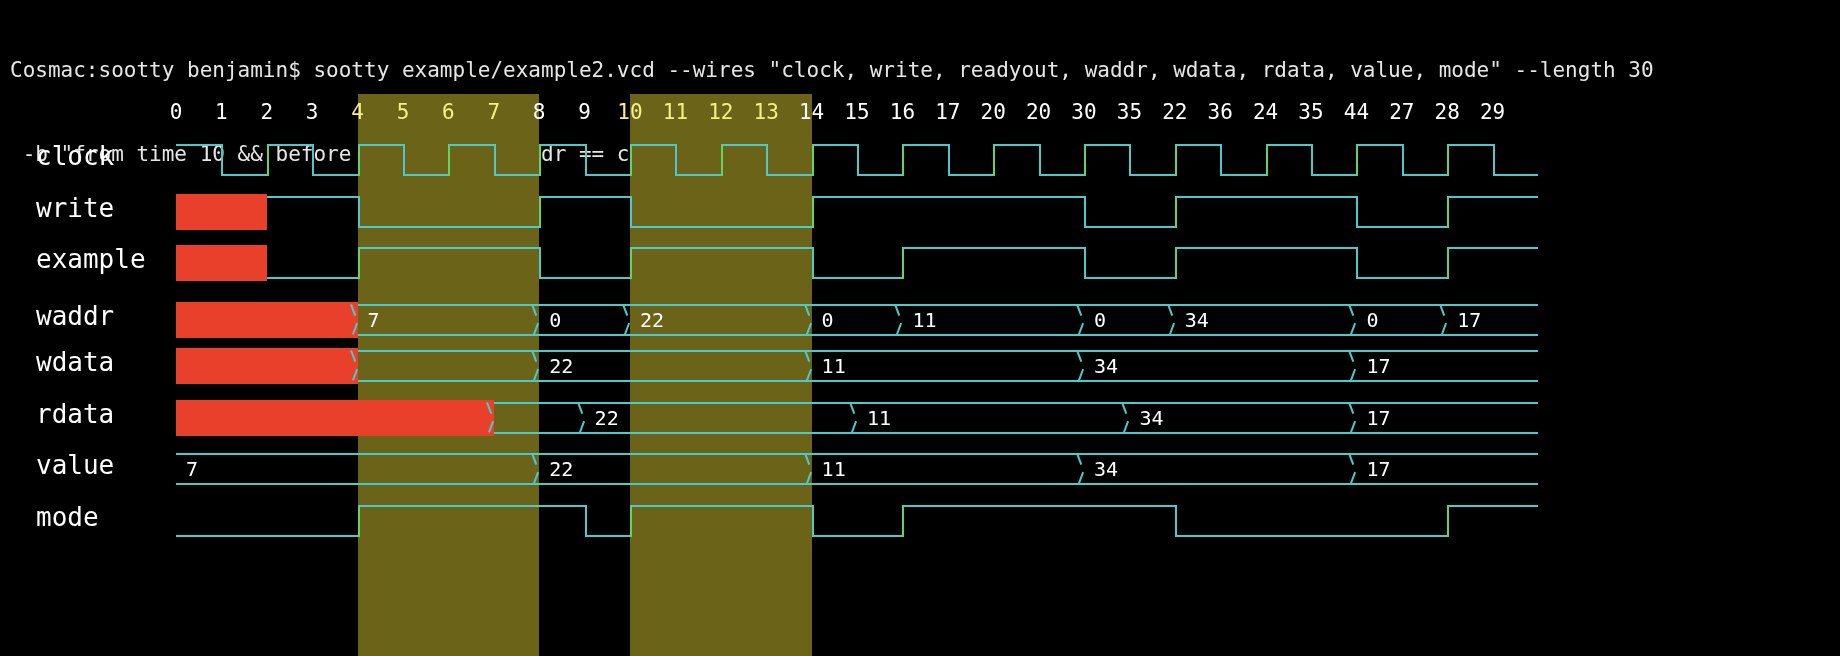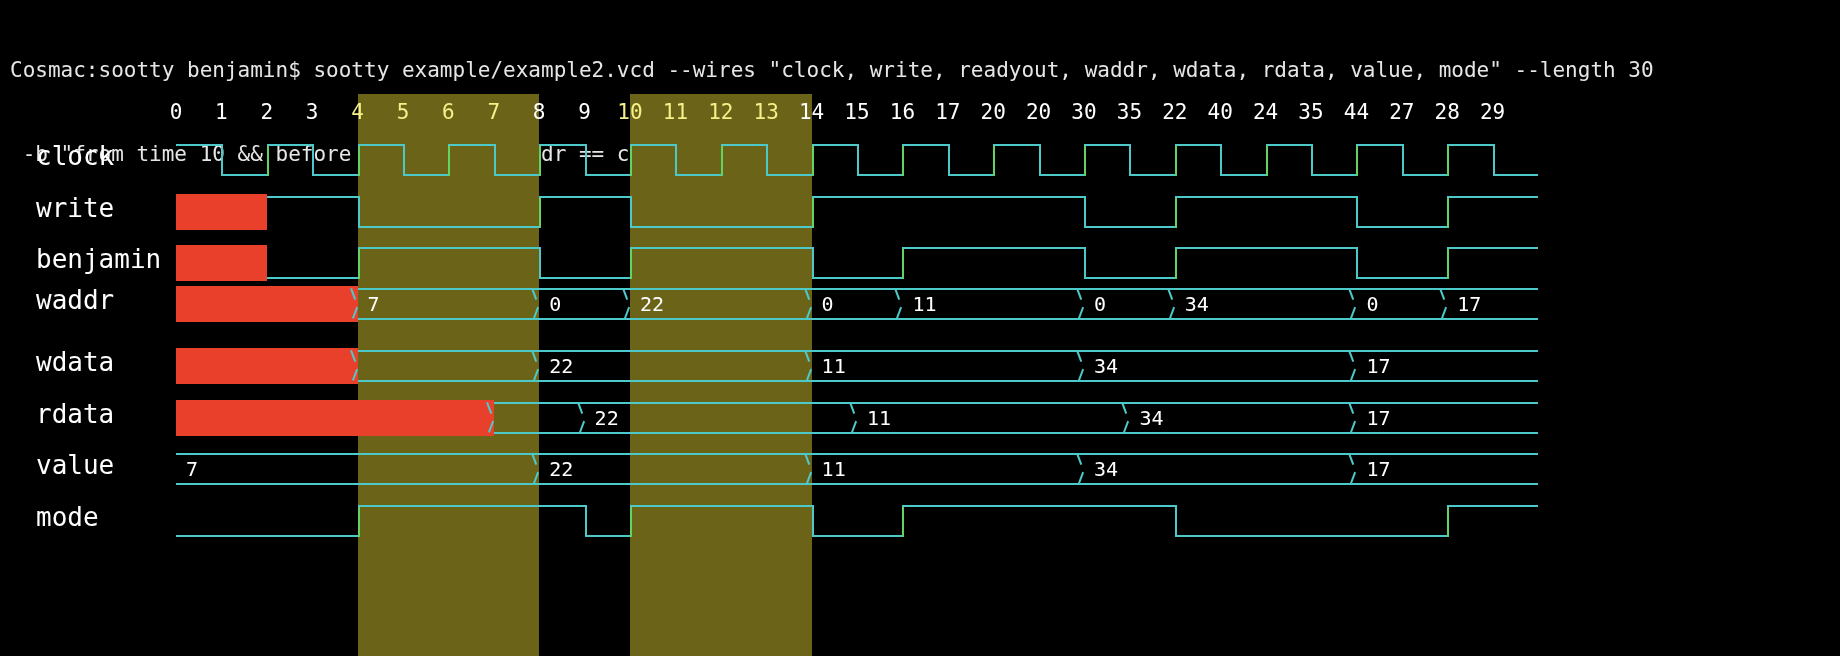--- a/index.html
+++ b/index.html
@@ -85,21 +85,21 @@
         <div class="tick hl" style="left: 740.2px; color: rgb(245, 240, 138);">13</div>
         <div class="tick" style="left: 785.6px; color: rgb(255, 255, 255);">14</div>
         <div class="tick" style="left: 831px; color: rgb(255, 255, 255);">15</div>
         <div class="tick" style="left: 876.4px; color: rgb(255, 255, 255);">16</div>
         <div class="tick" style="left: 921.8px; color: rgb(255, 255, 255);">17</div>
         <div class="tick" style="left: 967.2px; color: rgb(255, 255, 255);">20</div>
         <div class="tick" style="left: 1012.6px; color: rgb(255, 255, 255);">20</div>
         <div class="tick" style="left: 1058px; color: rgb(255, 255, 255);">30</div>
         <div class="tick" style="left: 1103.4px; color: rgb(255, 255, 255);">35</div>
         <div class="tick" style="left: 1148.8px; color: rgb(255, 255, 255);">22</div>
-        <div class="tick" style="left: 1194.2px; color: rgb(255, 255, 255);">40</div>
+        <div class="tick" style="left: 1194.2px; color: rgb(255, 255, 255);">36</div>
         <div class="tick" style="left: 1239.6px; color: rgb(255, 255, 255);">24</div>
         <div class="tick" style="left: 1285px; color: rgb(255, 255, 255);">35</div>
         <div class="tick" style="left: 1330.4px; color: rgb(255, 255, 255);">44</div>
         <div class="tick" style="left: 1375.8px; color: rgb(255, 255, 255);">27</div>
         <div class="tick" style="left: 1421.2px; color: rgb(255, 255, 255);">28</div>
         <div class="tick" style="left: 1466.6px; color: rgb(255, 255, 255);">29</div>
       </div>
     <div id="rows">
         <div class="row" style="top: 58px;">
           <div class="rowlabel">clock</div>
@@ -182,21 +182,21 @@
             <div class="lvl-lo" style="left: 908px; width: 90.8px; background: rgb(78, 201, 201);"></div>
             <div class="edge-up" style="left: 998.8px; background: rgb(99, 212, 99);"></div>
             <div class="lvl-hi" style="left: 998.8px; width: 181.6px; background: rgb(78, 201, 201);"></div>
             <div class="edge-dn" style="left: 1180.4px; background: rgb(78, 201, 201);"></div>
             <div class="lvl-lo" style="left: 1180.4px; width: 90.8px; background: rgb(78, 201, 201);"></div>
             <div class="edge-up" style="left: 1271.2px; background: rgb(99, 212, 99);"></div>
             <div class="lvl-hi" style="left: 1271.2px; width: 90.8px; background: rgb(78, 201, 201);"></div>
           </div>
         </div>
         <div class="row" style="top: 161px;">
-          <div class="rowlabel">benjamin</div>
+          <div class="rowlabel">example</div>
           <div class="track">
             <div class="xblk" style="left: 0px; width: 90.8px; background: rgb(232, 64, 42);"></div>
             <div class="lvl-lo" style="left: 90.8px; width: 90.8px; background: rgb(78, 201, 201);"></div>
             <div class="edge-up" style="left: 181.6px; background: rgb(99, 212, 99);"></div>
             <div class="lvl-hi" style="left: 181.6px; width: 181.6px; background: rgb(78, 201, 201);"></div>
             <div class="edge-dn" style="left: 363.2px; background: rgb(78, 201, 201);"></div>
             <div class="lvl-lo" style="left: 363.2px; width: 90.8px; background: rgb(78, 201, 201);"></div>
             <div class="edge-up" style="left: 454px; background: rgb(99, 212, 99);"></div>
             <div class="lvl-hi" style="left: 454px; width: 181.6px; background: rgb(78, 201, 201);"></div>
             <div class="edge-dn" style="left: 635.6px; background: rgb(78, 201, 201);"></div>
@@ -206,21 +206,21 @@
             <div class="edge-dn" style="left: 908px; background: rgb(78, 201, 201);"></div>
             <div class="lvl-lo" style="left: 908px; width: 90.8px; background: rgb(78, 201, 201);"></div>
             <div class="edge-up" style="left: 998.8px; background: rgb(99, 212, 99);"></div>
             <div class="lvl-hi" style="left: 998.8px; width: 181.6px; background: rgb(78, 201, 201);"></div>
             <div class="edge-dn" style="left: 1180.4px; background: rgb(78, 201, 201);"></div>
             <div class="lvl-lo" style="left: 1180.4px; width: 90.8px; background: rgb(78, 201, 201);"></div>
             <div class="edge-up" style="left: 1271.2px; background: rgb(99, 212, 99);"></div>
             <div class="lvl-hi" style="left: 1271.2px; width: 90.8px; background: rgb(78, 201, 201);"></div>
           </div>
         </div>
-        <div class="row" style="top: 202px;">
+        <div class="row" style="top: 218px;">
           <div class="rowlabel">waddr</div>
           <div class="track">
             <div class="xblk" style="left: 0px; width: 181.6px; background: rgb(232, 64, 42);"></div>
             <div class="bus" style="left: 181.6px; width: 181.6px;">
               <div class="top" style="background: rgb(78, 201, 201);"></div>
               <div class="bot" style="background: rgb(78, 201, 201);"></div>
             </div>
             <div class="xing" style="left: 175.6px;">
               <i class="a" style="background: rgb(78, 201, 201);"></i>
               <i class="b" style="background: rgb(78, 201, 201);"></i>

